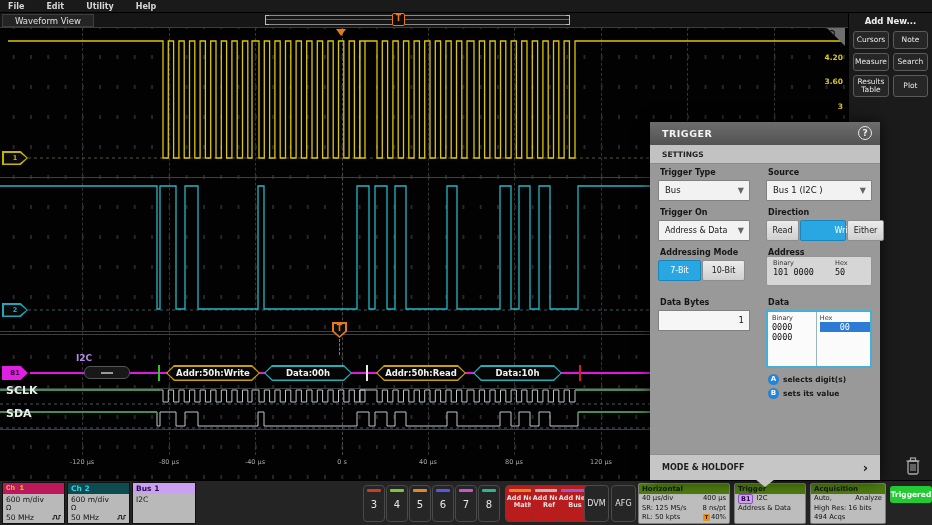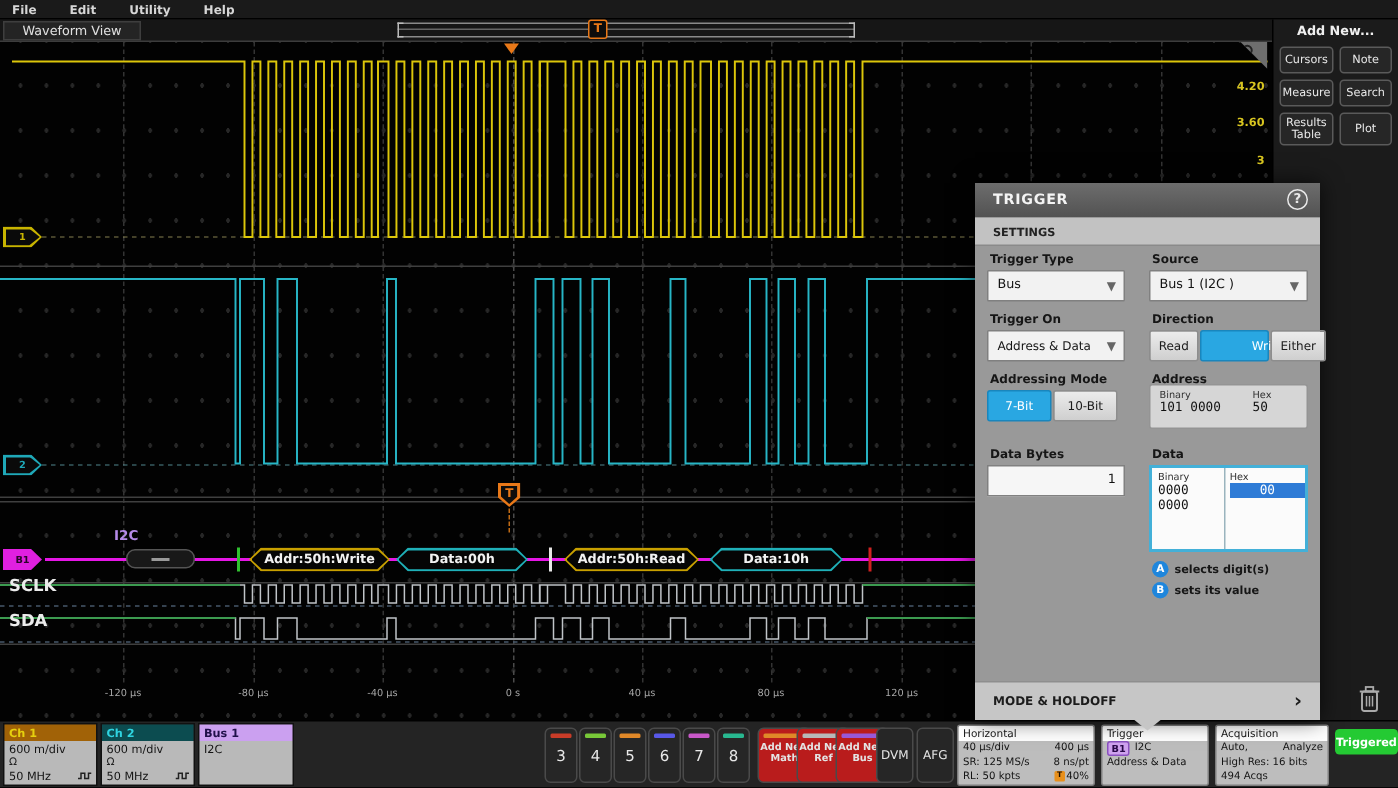--- a/index.html
+++ b/index.html
@@ -97,21 +97,21 @@
   .bw-row { display:flex; justify-content:space-between; align-items:center; }
   .ohm { font-size:7px; color:#222; }
   .numbtn { position:absolute; top:4px; width:22px; height:37px; background:#262626; border:1px solid #4a4a4a; border-radius:4px; cursor:pointer; }
   .numbtn .stripe { position:absolute; left:3px; right:3px; top:3px; height:3px; border-radius:1px; }
   .numbtn .num { position:absolute; left:0; right:0; top:13px; text-align:center; color:#e8e8e8; font-size:10px; }
   .addbtn { position:absolute; top:4px; width:36px; height:37px; background:#b91c1c; border:1px solid #4a4a4a; border-radius:4px; color:#e4e4e4; font-size:6.5px; line-height:7px; text-align:center; cursor:pointer;font-weight:bold; }
   .addbtn .stripe { position:absolute; left:3px; right:3px; top:3px; height:3px; border-radius:1px; }
   .addbtn .albl { position:absolute; left:0; right:0; top:9px; }
   .fnbtn { position:absolute; top:4px; width:25px; height:37px; background:#262626; border:1px solid #4a4a4a; border-radius:4px; color:#e4e4e4; font-size:8px; display:flex; align-items:center; justify-content:center; cursor:pointer; }
   .infopanel { position:absolute; top:2px; height:41px; background:#bdbdbd; border:1px solid #7e7e7e; border-radius:2px; overflow:hidden; }
-  .infopanel .title { background:#ffffff; color:#161616; font-size:7px; font-weight:normal; line-height:10px; padding-left:3px; }
+  .infopanel .title { background:#4d7c0f; color:#161616; font-size:7px; font-weight:bold; line-height:10px; padding-left:3px; }
   .inforow { display:flex; justify-content:space-between; color:#141414; font-size:6.8px; line-height:9.5px; padding:0 3px; white-space:nowrap; }
   .tpos-icon { display:inline-block; width:7px; height:7px; background:#e8901c; border-radius:1px; color:#201000; font-size:5px; font-weight:bold; text-align:center; line-height:7px; vertical-align:middle; margin-right:1px; }
   .b1badge { display:inline-block; background:#cfa2ef; border:1px solid #8a50c0; border-radius:2px; color:#2a0a4a; font-size:6.5px; font-weight:bold; padding:0 2px; line-height:8px; margin-right:3px; }
   #triggered { position:absolute; left:890px; top:5px; width:42px; height:17px; background:#24ca33; border-radius:3px; color:#fff; font-size:7.5px; font-weight:bold; text-align:center; line-height:17px; }
 </style>
 </head>
 <body>
 
 <div id="root">
 
@@ -324,21 +324,21 @@
     <div id="tpanel-footer">
       <span>MODE &amp; HOLDOFF</span>
       <span class="chev">›</span>
     </div>
   </div>
   <div id="tpanel-pointer"></div>
 
   <div id="statusbar">
     <div id="sb-left">
         <div class="chbadge" style="left: 2px;">
-          <div class="hdr" style="background: #a16207; color: rgb(230, 208, 14);">Ch 1</div>
+          <div class="hdr" style="background: #be185d; color: rgb(230, 208, 14); font-family: Liberation Mono, monospace;">Ch 1</div>
           <div class="bdy">
             <div>600 m/div</div>
             <div class="ohm">Ω</div>
             <div class="bw-row">
               <span>50 MHz</span>
               <svg width="9" height="7" viewBox="0 0 9 7">
                 <polyline points="0,5 2,5 2,1.5 4.5,1.5 4.5,5 7,5 7,1.5 9,1.5" fill="none" stroke="#222" stroke-width="1"></polyline>
               </svg>
             </div>
           </div>

